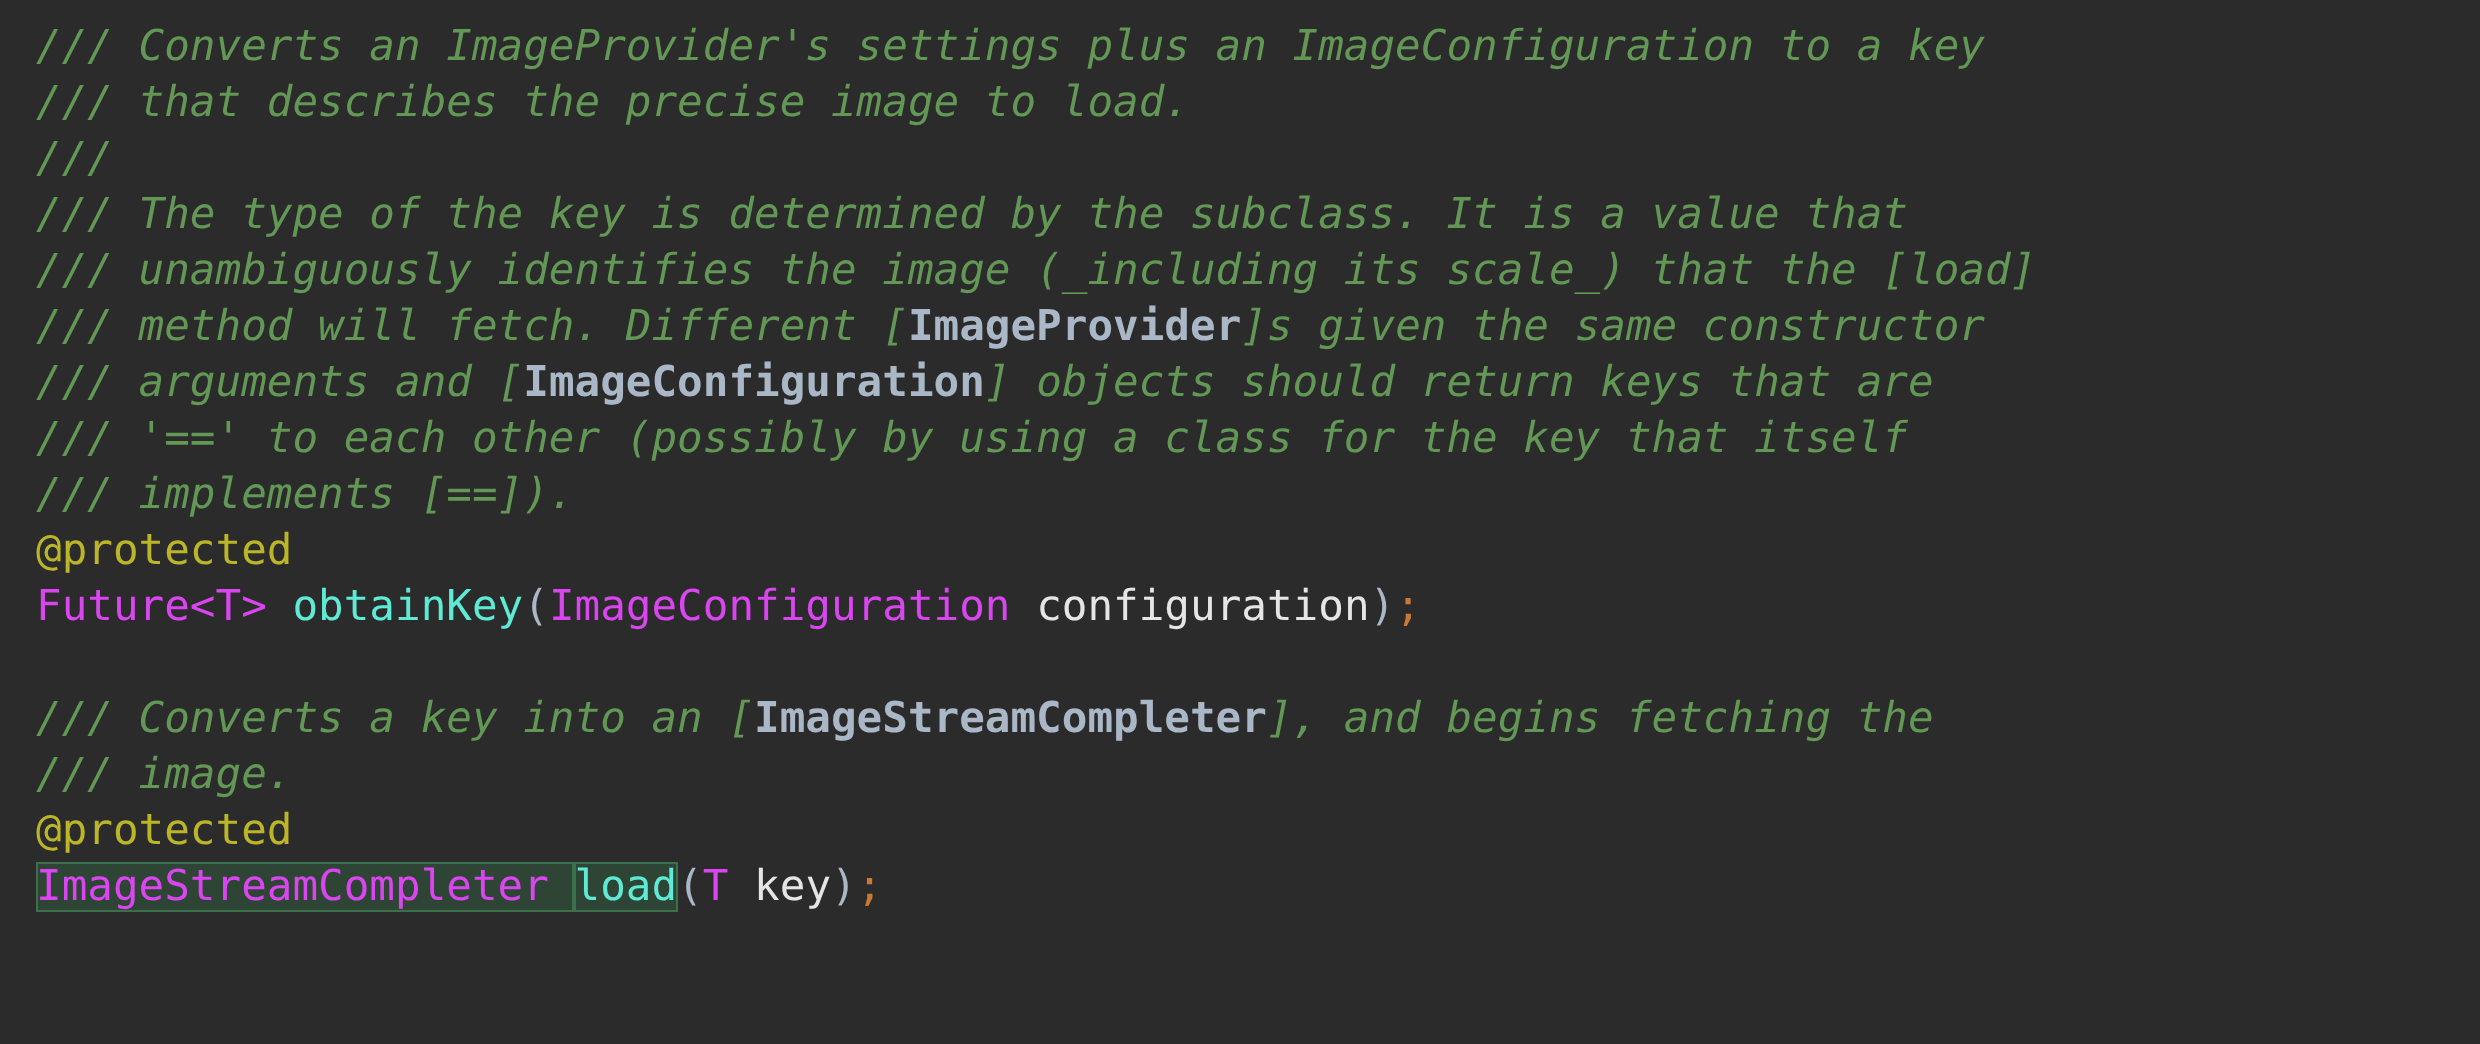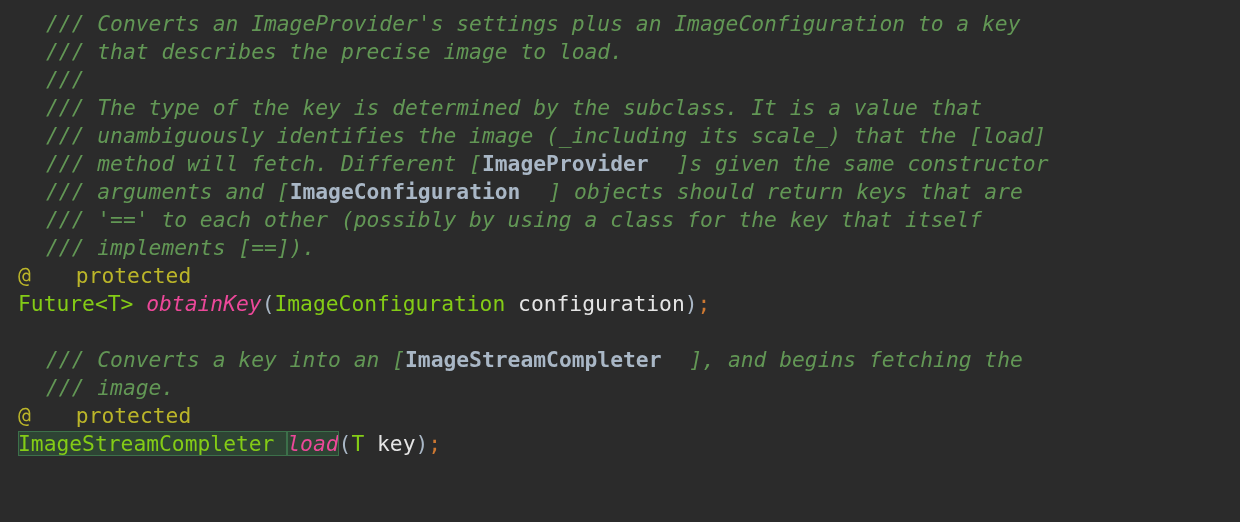--- a/index.html
+++ b/index.html
@@ -12,26 +12,26 @@
   }
   .editor {
     box-sizing: border-box;
     padding: 10px 0 0 18px;
     font-family: "Menlo", "Consolas", "DejaVu Sans Mono", monospace;
     font-size: 21.3px;
     line-height: 28px;
     white-space: pre;
     color: #a9b7c6;
   }
-  .c-comment   { color: #629755; font-style: italic; margin-left: 28px; }
+  .c-comment   { color: #629755; font-style: italic; }
   .c-comment-refname { color: #a9b7c6; font-style: normal; font-weight: 700; }
-  .c-annotation { color: #bbb529; padding-left: 45px; }
+  .c-annotation { color: #bbb529; }
   .c-annotation-at { color: #bbb529; }
-  .c-type      { color: #84cc16; }
-  .c-method    { color: #ec4899; font-style: italic; }
+  .c-type      { color: #d946ef; }
+  .c-method    { color: #5eead4; }
   .c-param     { color: #e5e5e5; }
   .c-punct     { color: #a9b7c6; }
   .c-semi      { color: #cc7832; }
   .sel {
     background: rgba(50,90,60,0.55);
     outline: 1px solid #3c704a;
     outline-offset: -1px;
   }
   .line { display: block; }
 </style>

